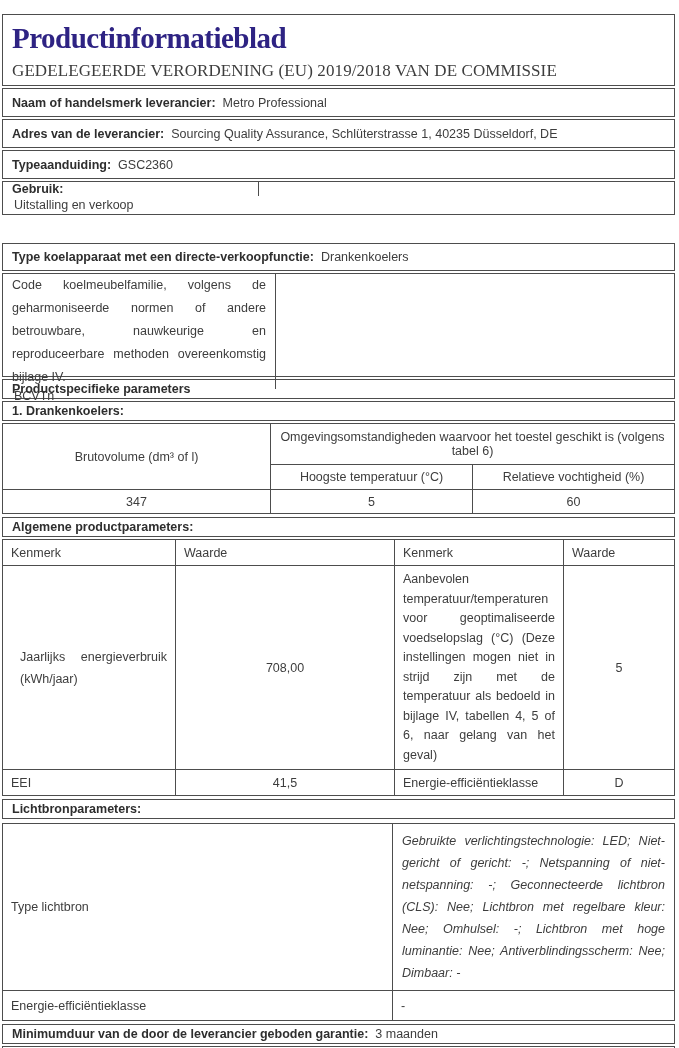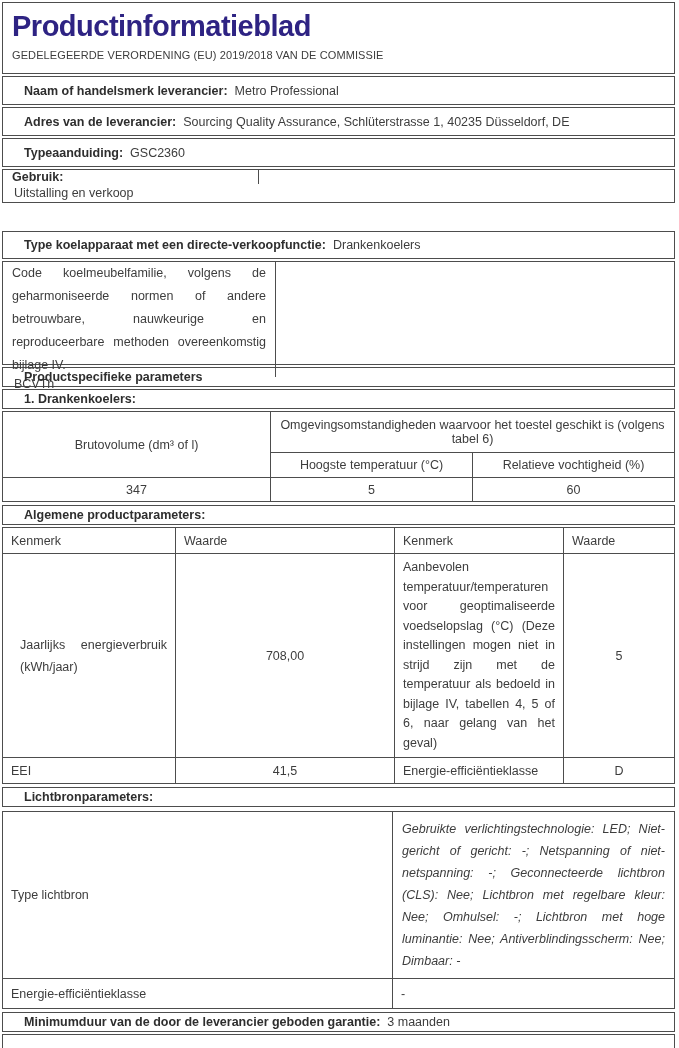--- a/index.html
+++ b/index.html
@@ -5,25 +5,25 @@
   html,body{margin:0;padding:0;}
   body{
     width:679px;height:1048px;background:#ffffff;position:relative;
     font-family:"Liberation Sans", sans-serif;color:#3d3d3d;font-size:12.5px;
   }
   .doc{position:absolute;left:2px;top:2px;width:673px;}
   .box{
     border:1.5px solid #4d4d4d;background:#fff;box-sizing:border-box;
     margin-top:2px;
   }
-  .box:first-child{margin-top:0;}
+  .box:first-child{margin-top:12px;font-family:Liberation Serif, serif;}
   .header-box{height:72px;padding:6px 9px 0 9px;}
   .title{font-size:29px;font-weight:bold;color:#2e2383;letter-spacing:-0.5px;line-height:34px;}
-  .subtitle{font-size:11px;color:#3d3d3d;margin-top:6px;letter-spacing:0.1px;}
-  .row{display:flex;align-items:center;padding:0 21px;}
+  .subtitle{font-size:17px;color:#3d3d3d;margin-top:6px;letter-spacing:0.1px;}
+  .row{display:flex;align-items:center;padding:0 9px;}
   .h29{height:29px;}
   .h28{height:20px;}
   .h30{height:28px;margin-top:28px;}
   .h40{height:40px;}
   .lbl{font-weight:bold;color:#2e2e2e;white-space:nowrap;}
   .val{margin-left:7px;}
   .split{display:flex;padding:0;align-items:stretch;flex-direction:column;}
   .split.h34{height:34px;}
   .cell-l{display:flex;align-items:center;padding:0 9px;box-sizing:border-box;border-right:1.5px solid #4d4d4d;}
   .cell-r{display:flex;align-items:center;padding:0 11px;flex:1;}

